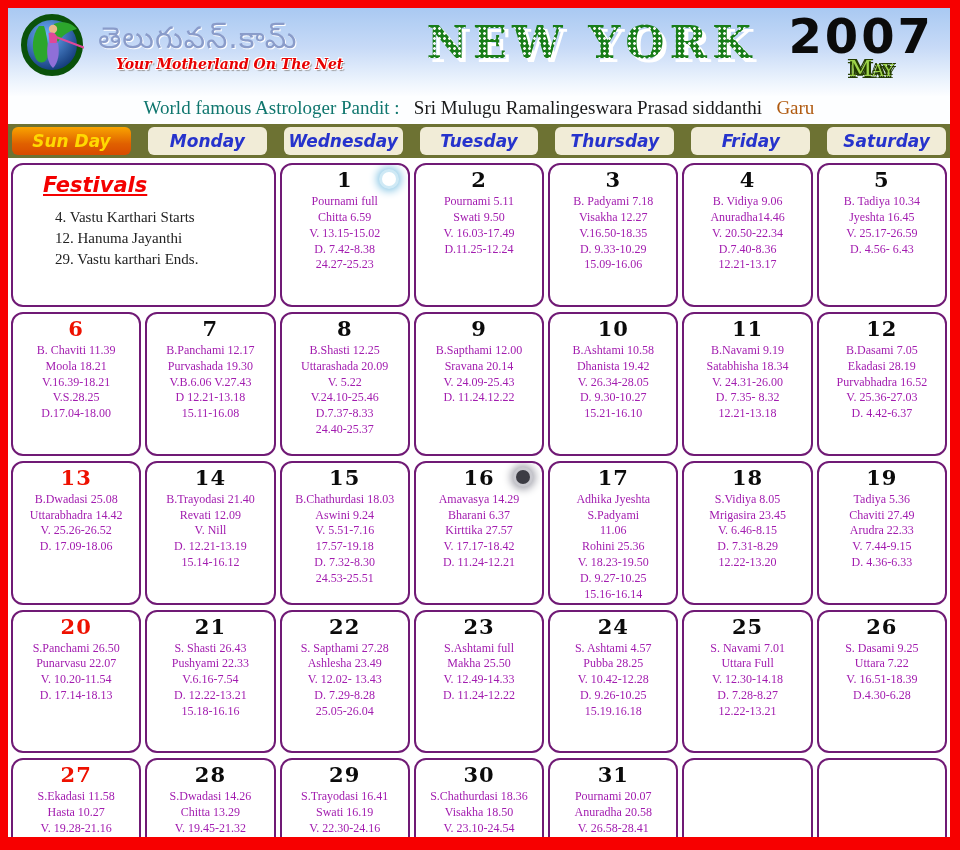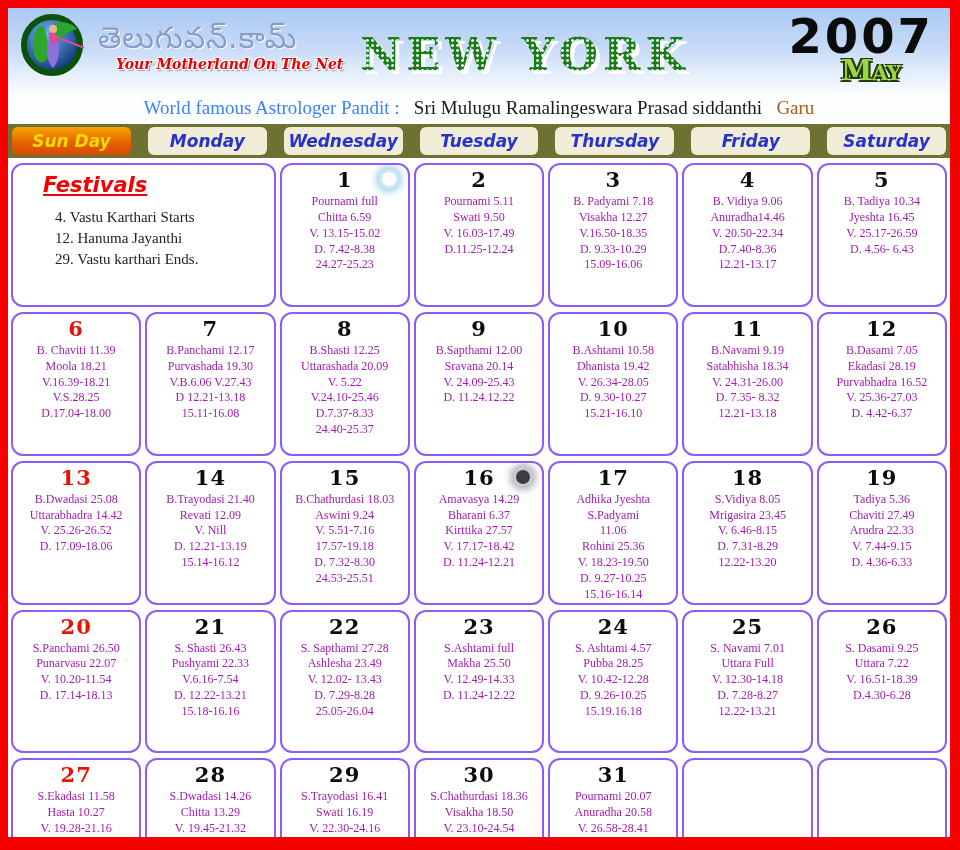--- a/index.html
+++ b/index.html
@@ -36,21 +36,21 @@
     margin-top:8px;
   }
   .tagline {
     margin-top:2px; margin-left:18px;
     font-style:italic; font-weight:bold; font-size:14px;
     color:#e80000;
     text-shadow:1px 1px 0 #ffffff,-1px -1px 0 #ffffff,1px -1px 0 #ffffff,-1px 1px 0 #ffffff,2px 2px 1px #9a9a9a;
     font-family:"DejaVu Serif",serif;
   }
   .city {
-    position:absolute; left:352px; top:24px; width:396px; text-align:left;
+    position:absolute; left:352px; top:12px; width:396px; text-align:right;
     font-family:"DejaVu Serif",serif; font-weight:bold;
     font-size:45px; letter-spacing:5px; line-height:1;
   }
   .city-shadow { position:absolute; left:4px; top:4px; width:100%; color:#ffffff; }
   .city-main {
     position:relative; color:#187d18;
   }
   @supports ((-webkit-background-clip:text) or (background-clip:text)) {
     .city-main {
       background-color:#187d18;
@@ -61,32 +61,32 @@
     }
   }
   .year-month { position:absolute; right:16px; top:4px; text-align:center; }
   .year {
     font-family:"DejaVu Sans","Liberation Sans",sans-serif;
     font-weight:bold; font-size:48px; line-height:1; color:#0b0b0b;
     letter-spacing:3px;
   }
   .month {
     font-family:"DejaVu Serif",serif;
-    font-variant:small-caps; font-weight:bold; font-size:28px; line-height:1;
+    font-variant:small-caps; font-weight:normal; font-size:23px; line-height:1;
     color:#9ed44a; margin-top:-3px; margin-right:-20px;
     text-shadow:-2px -1px 0 #233c00, 2px -1px 0 #233c00, -2px 2px 0 #233c00, 2px 2px 0 #233c00, 0 2px 0 #233c00;
   }
 
   
   .subtitle {
     flex:0 0 auto; height:28px; background:#fdfeff;
     text-align:center; font-size:19px; padding-top:1px;
     font-family:"Liberation Serif",serif;
   }
-  .sub-prefix { color:#3b82f6; }
+  .sub-prefix { color:#0f766e; }
   .sub-name   { color:#191919; }
   .sub-garu   { color:#b05a10; }
 
   
   .daybar {
     flex:0 0 auto; height:34px; background:#6d7233;
     display:grid; grid-template-columns:repeat(7,1fr);
     gap:17px; padding:3px 4px;
   }
   .daybtn {
@@ -100,21 +100,21 @@
     color:#ffd900;
   }
 
   
   .grid {
     flex:1 1 auto; background:#ffffff;
     display:grid; grid-template-columns:repeat(7,1fr);
     grid-auto-rows:1fr; gap:5px 4px; padding:5px 3px;
   }
   .cell {
-    border:2px solid #8b5cf6; border-radius:12px; background:#fff;
+    border:2px solid #701a75; border-radius:12px; background:#fff;
     position:relative; text-align:center; padding-top:4px; overflow:hidden;
   }
   .day {
     font-family:"DejaVu Serif",serif; font-weight:bold;
     font-size:21px; line-height:1.05; color:#0b0b0b; letter-spacing:1px;
   }
   .cell.sunday .day { color:#ee1100; }
   .lines {
     margin-top:3px; font-size:12px; line-height:1.32; color:#a21caf;
     font-family:"Liberation Serif",serif;

